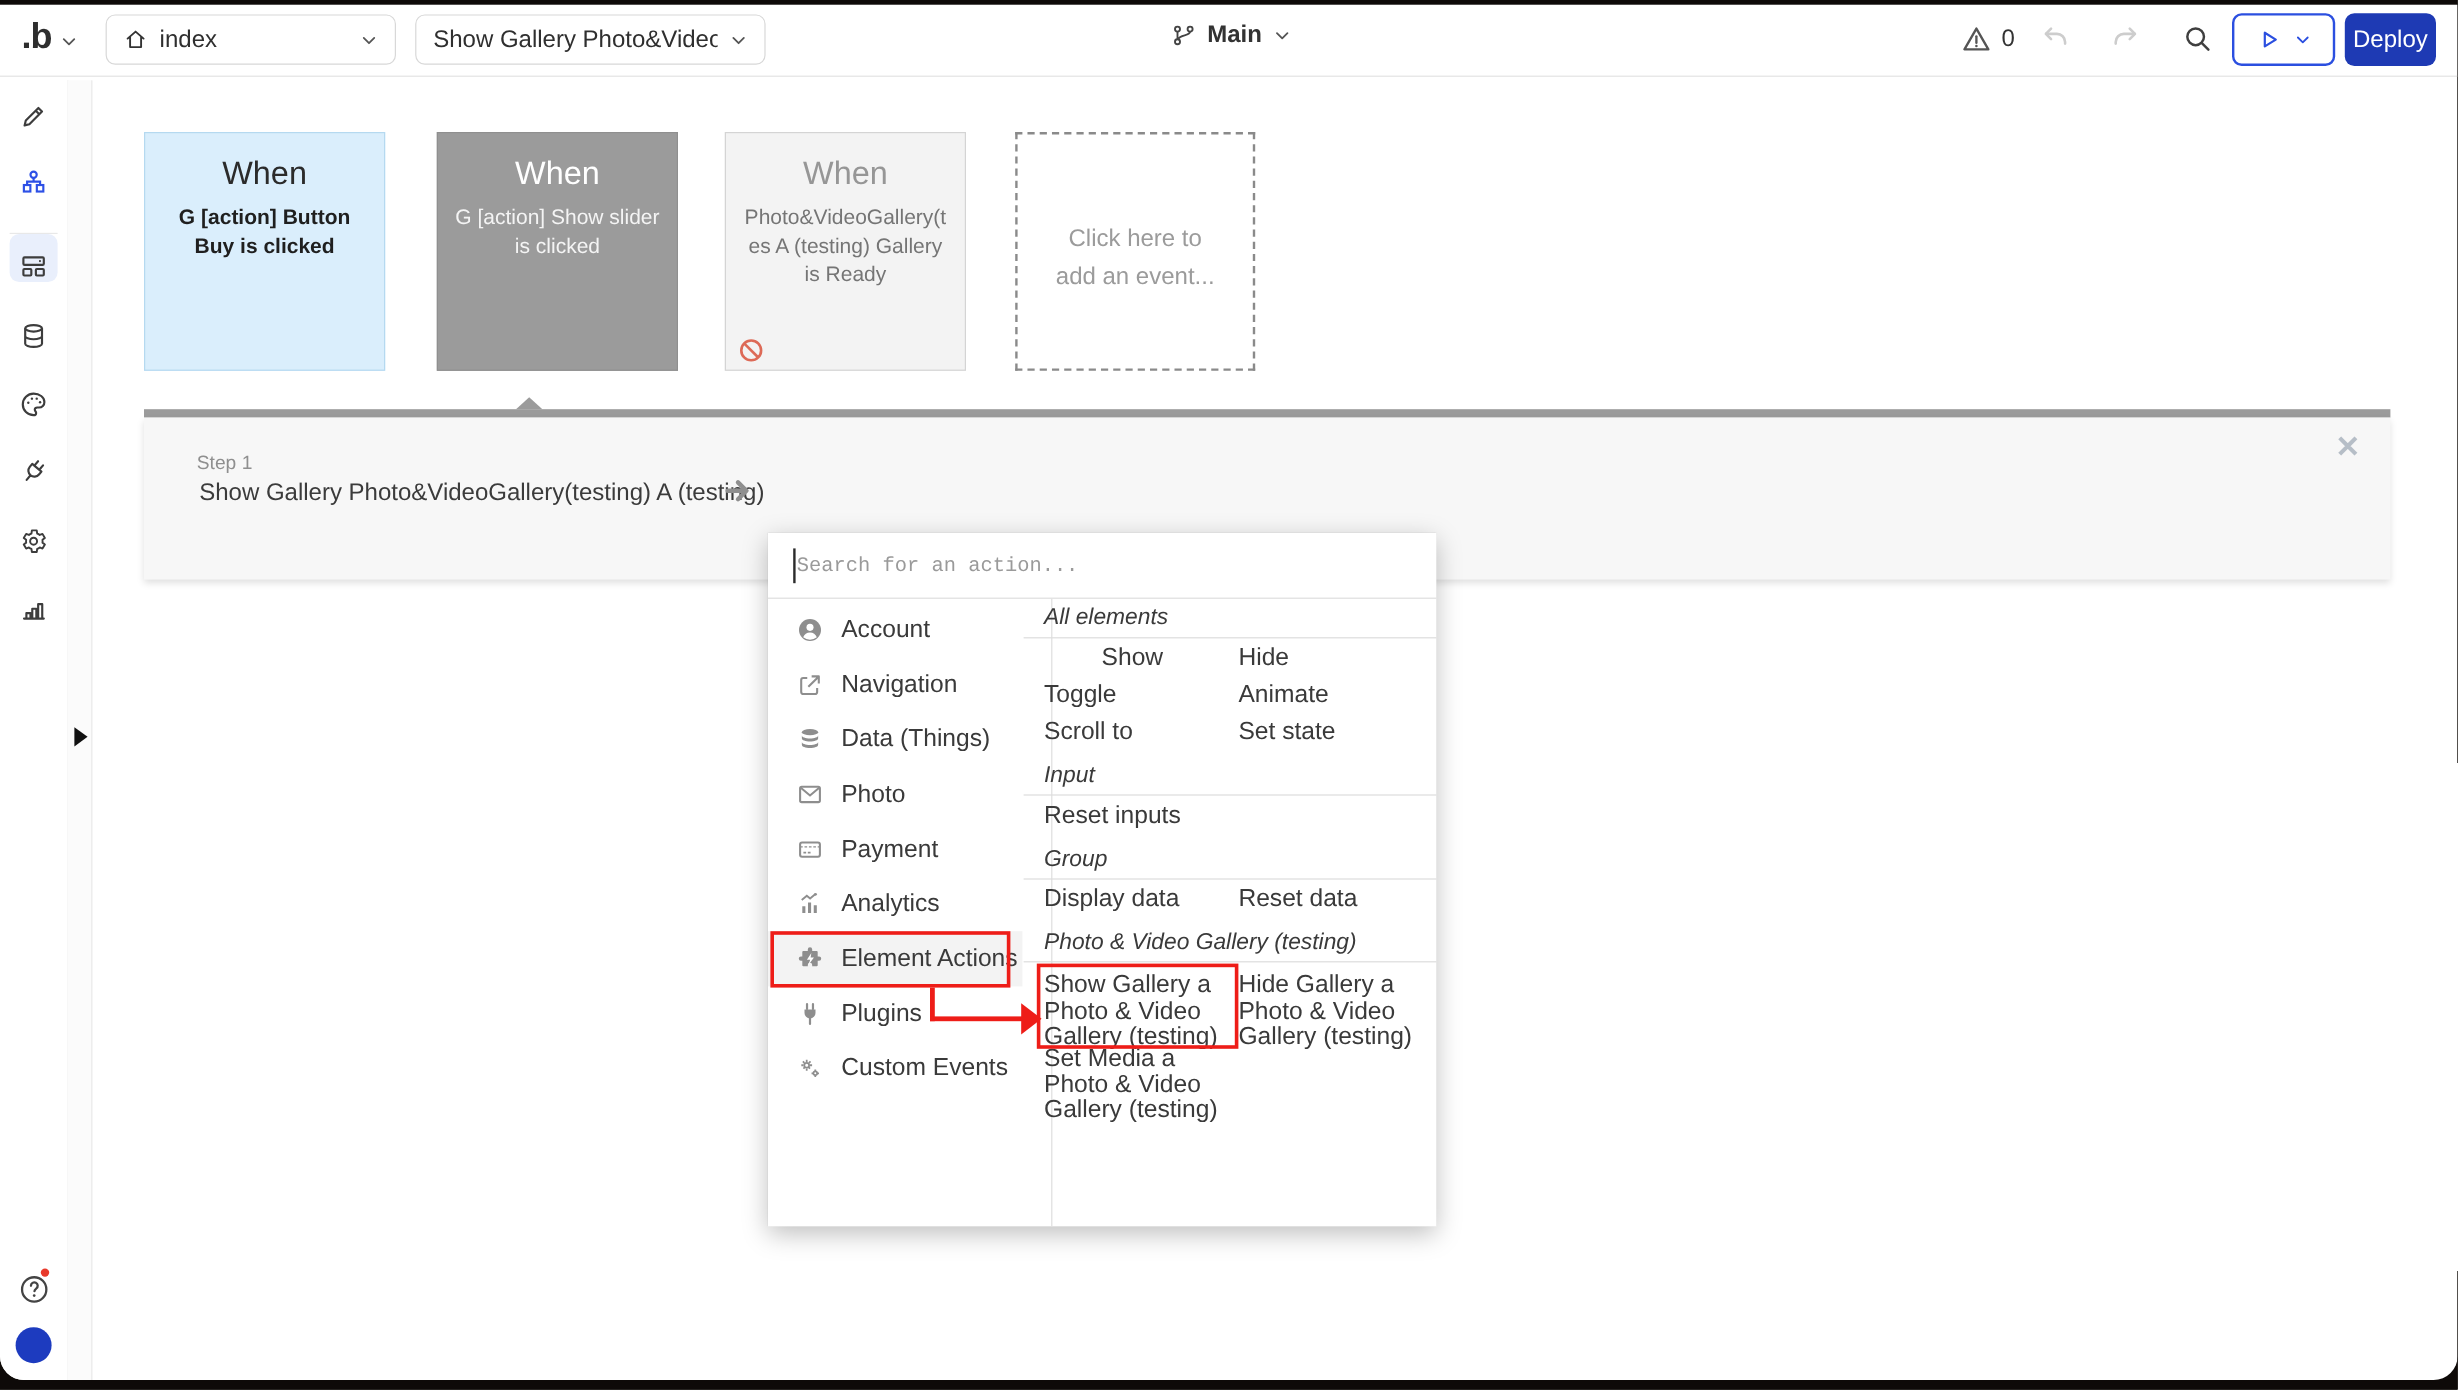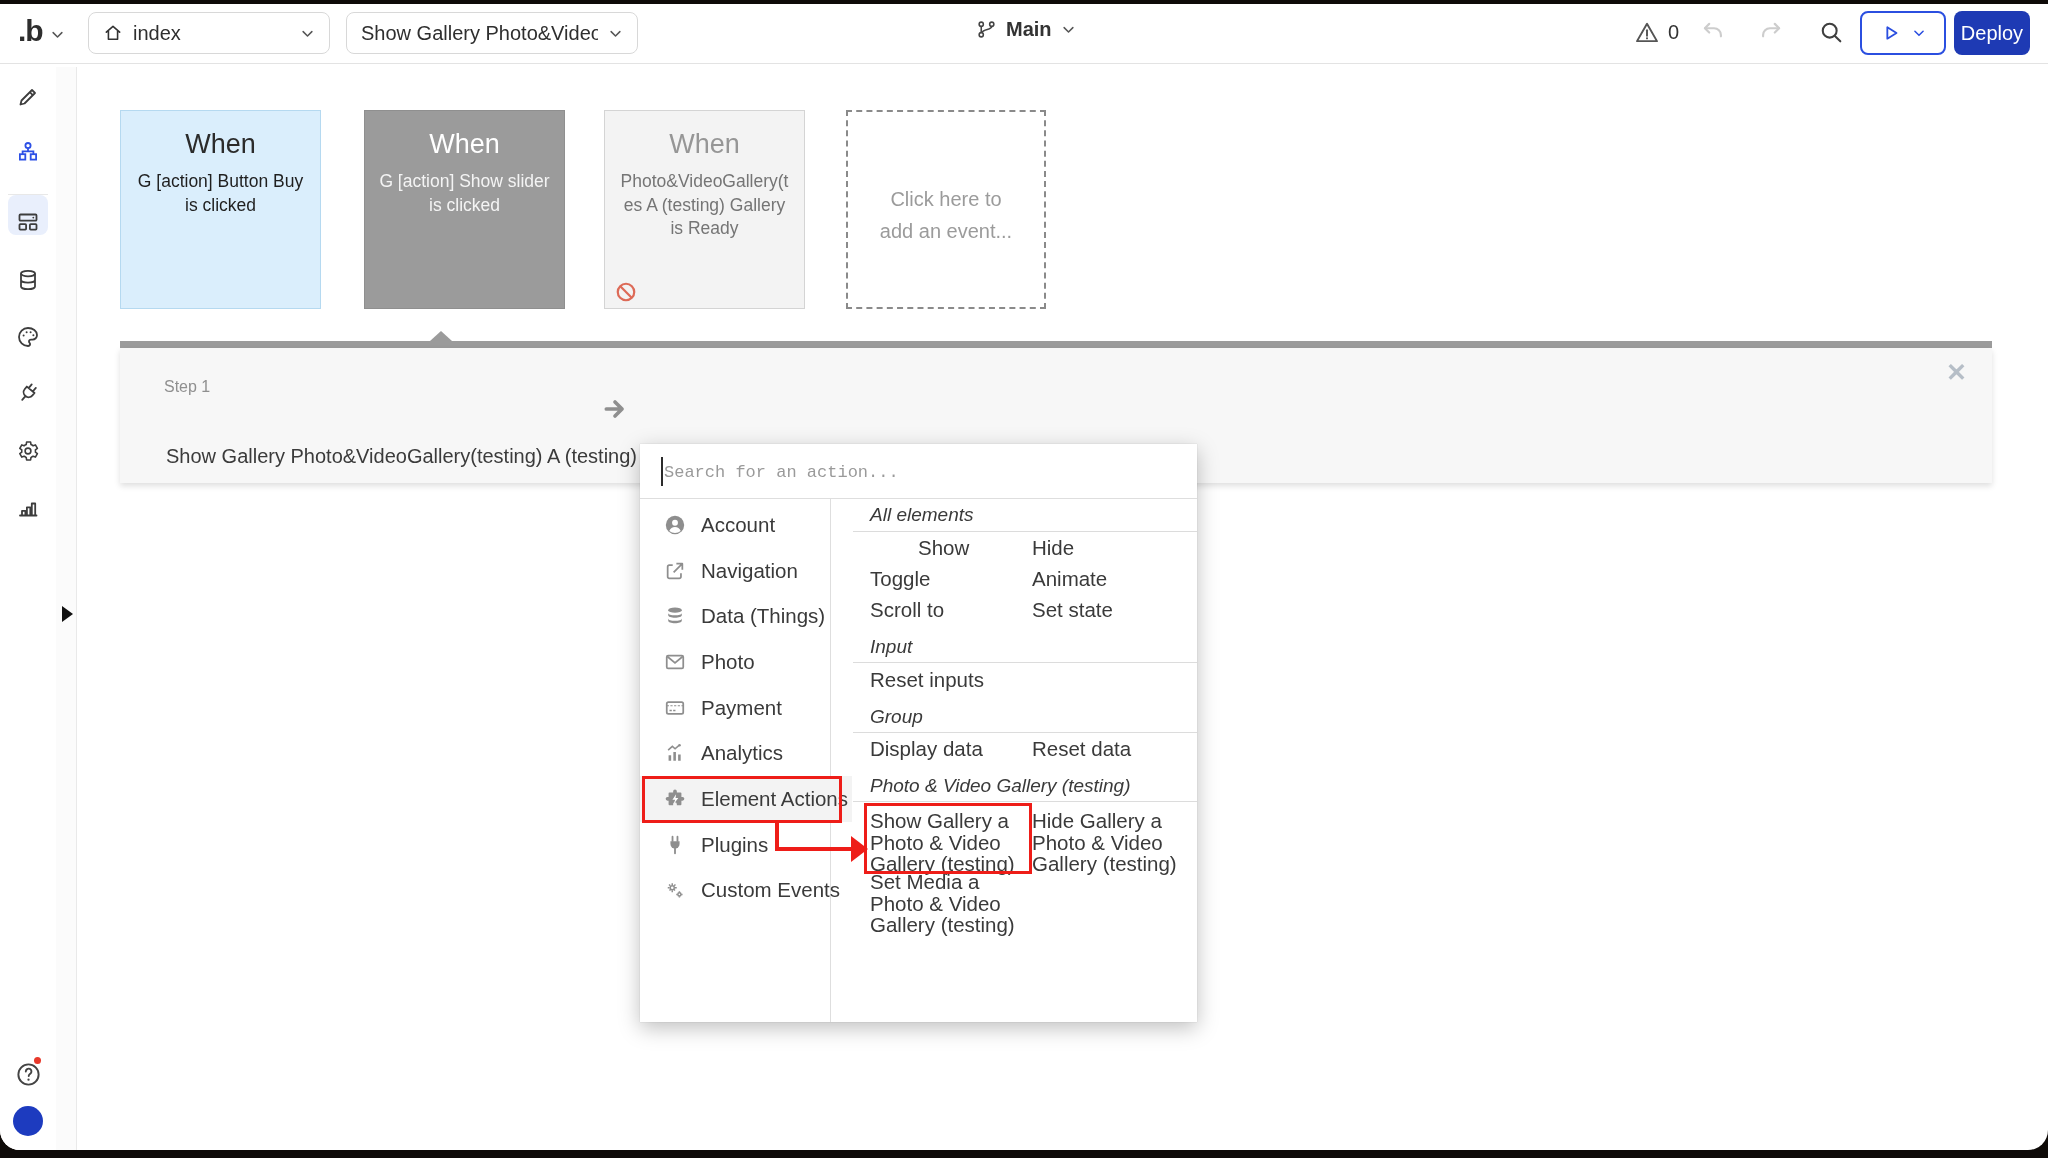--- a/index.html
+++ b/index.html
@@ -21,44 +21,44 @@
   .side-ic{left:16px;width:24px;height:24px;color:#3d3d3d;cursor:pointer;}
   .side-active-bg{left:8px;top:128px;width:40px;height:40px;background:#e9effc;border-radius:8px;}
   .side-div{left:8px;top:190px;width:40px;height:1px;background:#e8e8e8;}
   .collapsed{left:56px;top:63px;width:20px;height:1087px;background:#fbfbfb;border-right:1px solid #e9e9e9;}
   .expander{left:62px;top:602px;width:0;height:0;border-top:8px solid transparent;border-bottom:8px solid transparent;border-left:11px solid #111;cursor:pointer;}
   
   .card{top:106px;width:201px;height:199px;box-sizing:border-box;text-align:center;cursor:pointer;}
   .card .t{font-size:27px;margin-top:18px;}
   .card .b{font-size:17.5px;line-height:1.35;margin-top:10px;padding:0 13px;overflow-wrap:break-word;}
   .c1{left:120px;background:#daeefc;border:1px solid #b5d9f0;}
-  .c1 .t{color:#2b2b2b;}.c1 .b{color:#1f1f1f;}
+  .c1 .t{color:#2b2b2b;}.c1 .b{color:#1f1f1f;font-weight:bold;}
   .c2{left:364px;background:#9b9b9b;border:1px solid #8f8f8f;}
   .c2 .t{color:#fff;}.c2 .b{color:#f4f4f4;}
   .c3{left:604px;background:#f3f3f3;border:1px solid #d4d4d4;}
   .c3 .t{color:#969696;}.c3 .b{color:#757575;}
   .c4{left:846px;width:200px;background:#fff;border:2px dashed #8a8a8a;display:flex;align-items:center;justify-content:center;}
   .c4 .b{font-size:20px;color:#9b9b9b;padding:0 26px;line-height:1.6;}
   .ban{left:10px;top:170px;width:22px;height:22px;color:#dd6a57;}
   
   .strip-ptr{left:430px;top:327px;width:0;height:0;border-left:11px solid transparent;border-right:11px solid transparent;border-bottom:10px solid #9b9b9b;}
   .strip-bar{left:120px;top:337px;width:1872px;height:7px;background:#9b9b9b;}
   .strip{left:120px;top:344px;width:1872px;height:135px;background:#f7f7f7;box-shadow:0 3px 6px rgba(0,0,0,.13);}
   .step-lbl{left:44px;top:30px;font-size:16px;color:#8f8f8f;}
-  .step-title{left:46px;top:52px;font-size:20px;color:#3b3b3b;margin-top:45px;}
+  .step-title{left:46px;top:52px;font-size:20px;color:#3b3b3b;}
   .step-arrow{left:482px;top:48px;width:26px;height:26px;color:#8f8f8f;}
   .add-action{left:517px;top:27px;width:259px;height:69px;border:2px dashed #bdbdbd;box-sizing:border-box;display:flex;align-items:center;padding-left:20px;font-size:20px;color:#3b3b3b;cursor:pointer;}
   .strip-close{left:1826px;top:10px;font-size:25px;font-weight:700;color:#b6bec7;cursor:pointer;}
   
   .popup{left:640px;top:440px;width:557px;height:578px;background:#fff;box-shadow:0 6px 20px rgba(0,0,0,.25),0 0 1px rgba(0,0,0,.2);}
   .srch{left:0;top:0;width:557px;height:55px;border-bottom:1px solid #dedede;box-sizing:border-box;}
   .srch input{position:absolute;left:22px;top:8px;width:510px;height:38px;border:none;outline:none;font-size:17px;color:#be185d;font-family:Liberation Mono, monospace;}
   .srch input::placeholder{color:#9a9a9a;}
   .caret{left:21px;top:13px;width:2px;height:29px;background:#2b2b2b;}
-  .cat-col{left:0;top:55px;width:191px;height:523px;border-right:1px solid #dedede;box-sizing:border-box;}
+  .cat-col{left:0;top:55px;width:237px;height:523px;border-right:1px solid #dedede;box-sizing:border-box;}
   .cat{position:absolute;left:0;width:212px;height:46px;display:flex;align-items:center;gap:15px;padding-left:24px;box-sizing:border-box;cursor:pointer;}
   .cat .ci{width:22px;height:22px;color:#8e8e8e;flex:none;}
   .cat .cl{font-size:20.5px;color:#3a3a3a;white-space:nowrap;}
   .cat.hl{background:#f3f3f3;}
   .sec-h{position:absolute;left:230px;font-size:19px;font-style:italic;color:#3a3a3a;}
   .sec-rule{position:absolute;left:213px;width:344px;height:1px;background:#dcdcdc;}
   .mi{position:absolute;font-size:20.5px;color:#3a3a3a;cursor:pointer;white-space:nowrap;}
   .mi.wrap{white-space:normal;width:158px;line-height:21.5px;}
   .col1{left:230px;} .col2{left:392px;}
   

